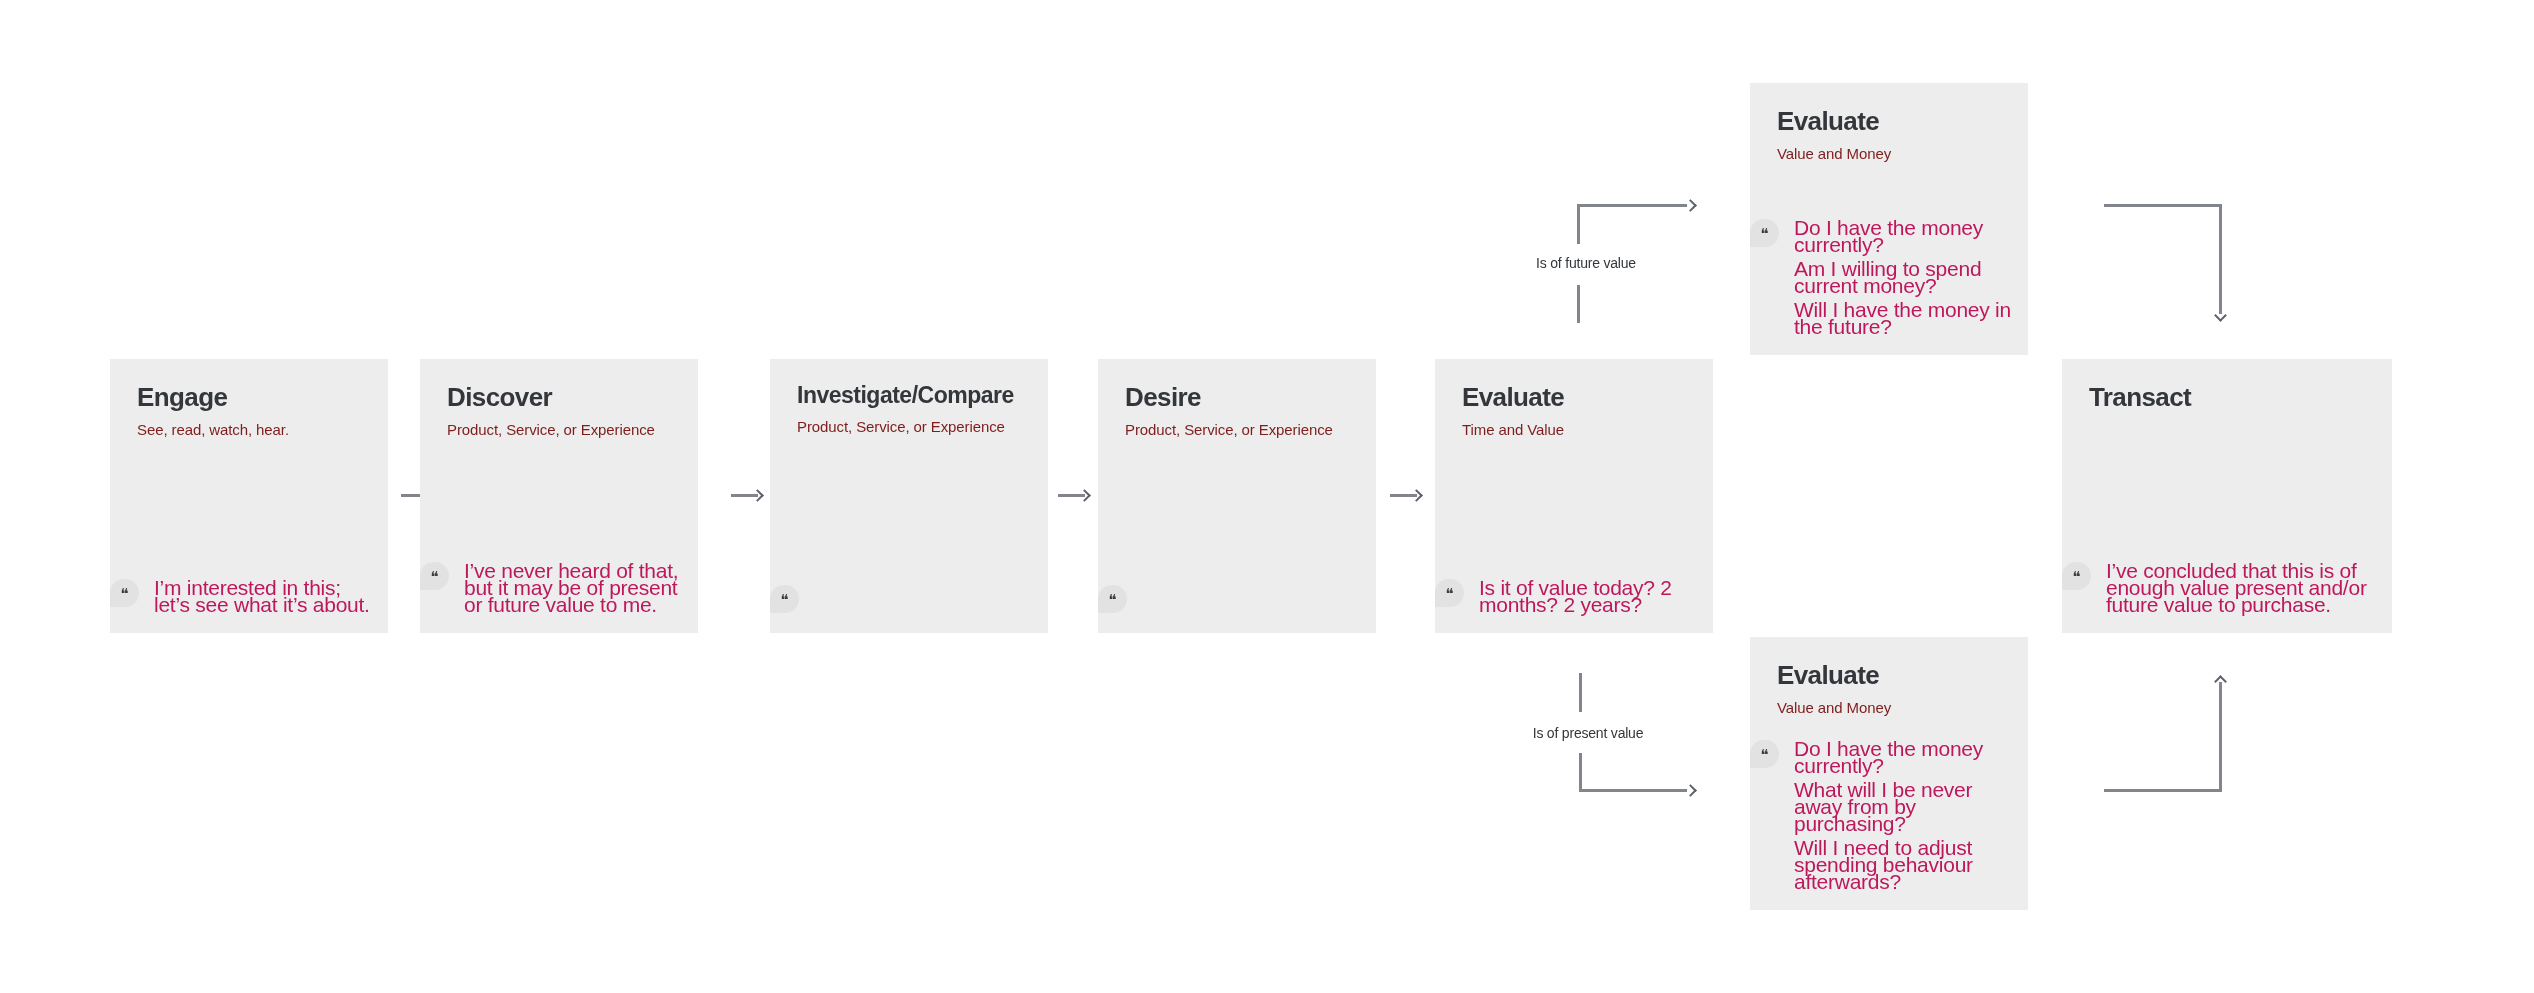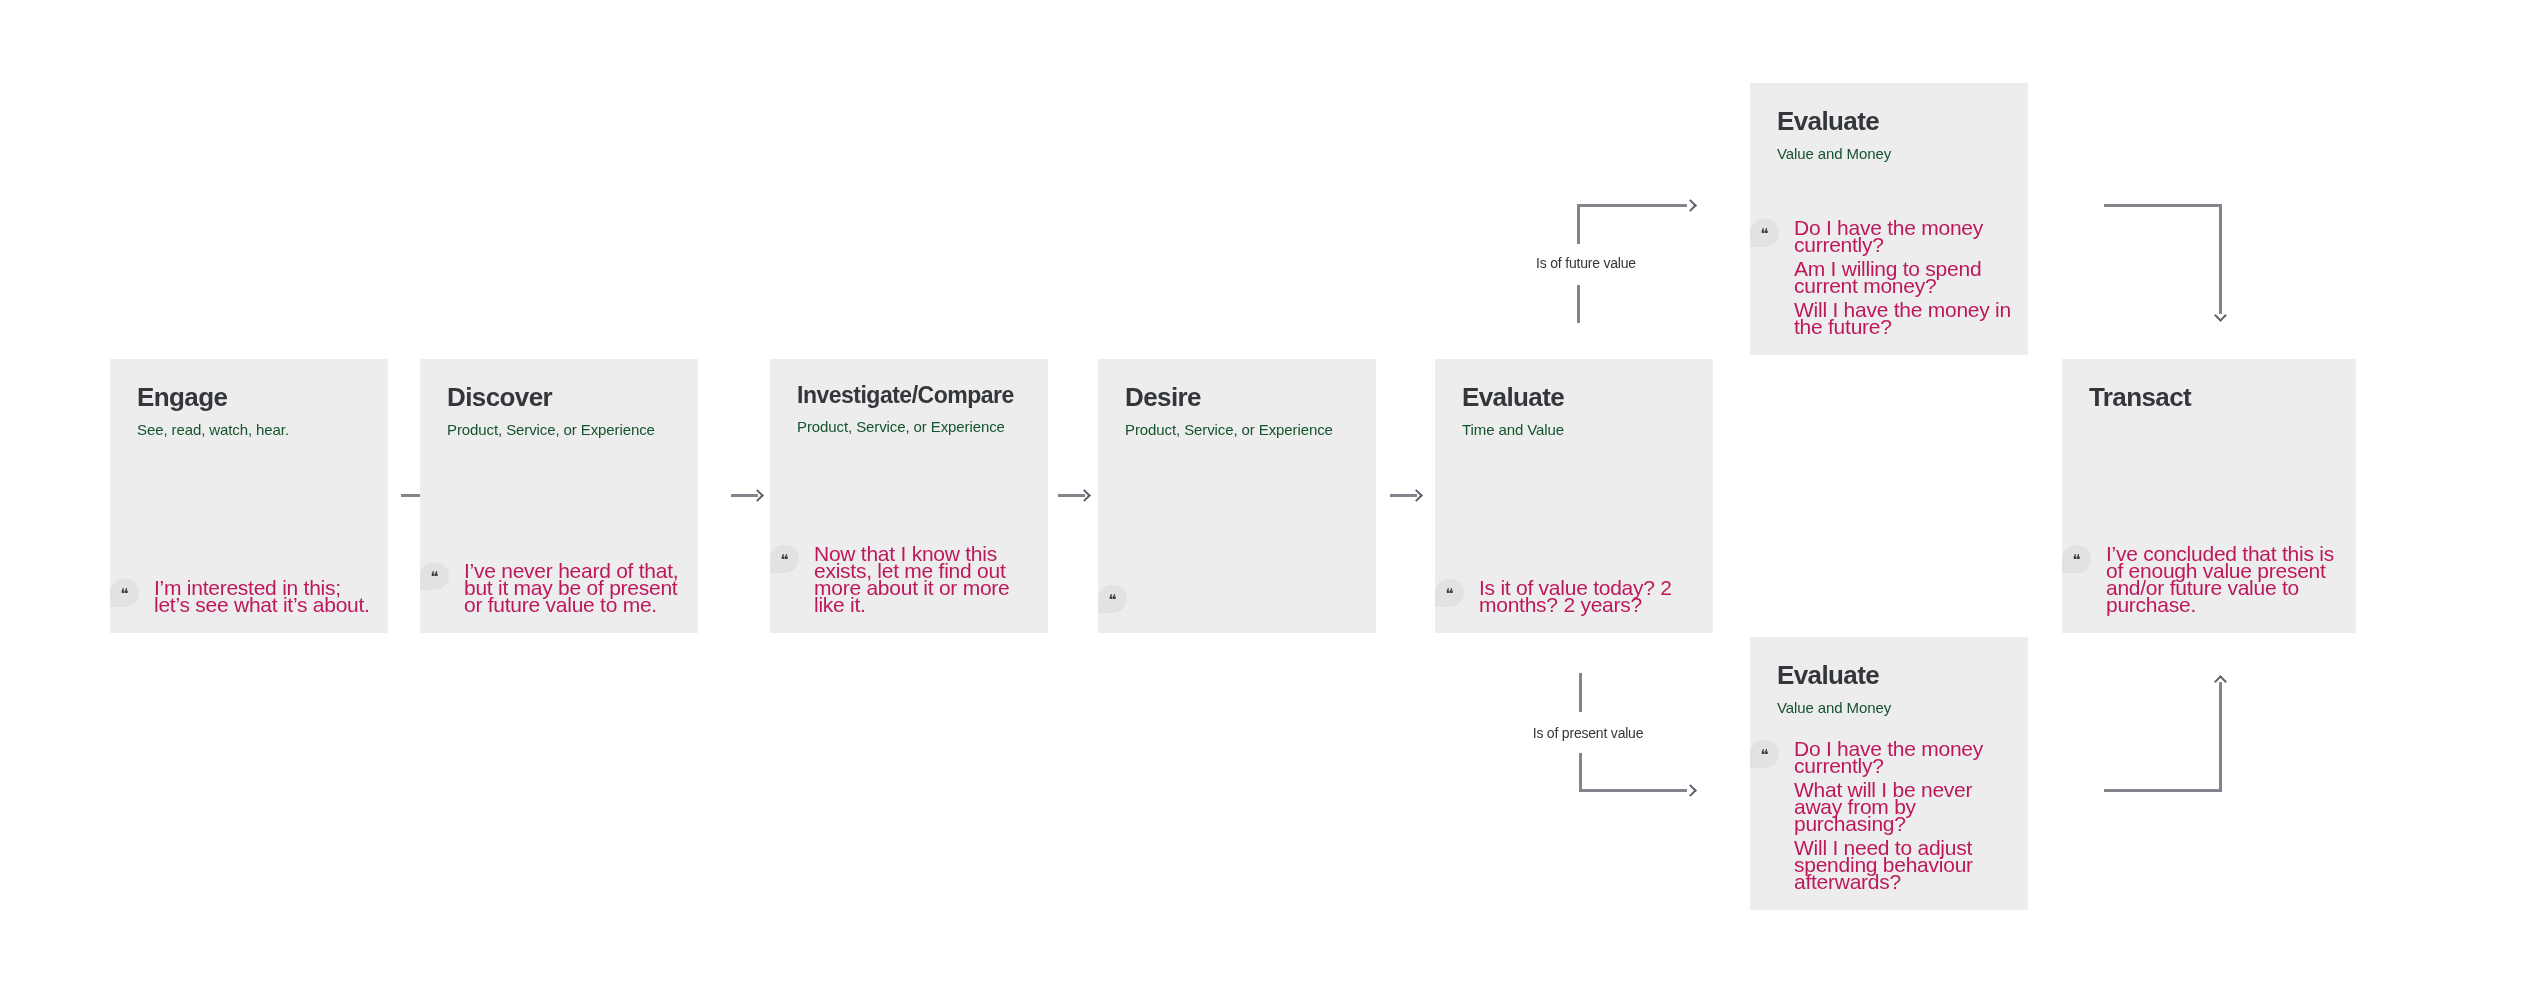--- a/index.html
+++ b/index.html
@@ -11,21 +11,21 @@
   .card{
     position:absolute;top:359px;width:278px;height:274px;background:#ededed;
     box-sizing:border-box;display:flex;flex-direction:column;
     padding:24px 10px 20px 0;
   }
   .card-title{
     margin-left:27px;font-size:26px;font-weight:bold;color:#33363b;
     letter-spacing:-0.6px;line-height:1.12;white-space:nowrap;
   }
   .card-subtitle{
-    margin-left:27px;margin-top:9px;font-size:15px;color:#14532d;letter-spacing:-0.1px;
+    margin-left:27px;margin-top:9px;font-size:15px;color:#7f1d1d;letter-spacing:-0.1px;
   }
   .card-quote{margin-top:auto;display:flex;align-items:flex-start;}
   .quote-pill{
     flex:0 0 auto;width:29px;height:28px;background:#e2e2e2;
     border-radius:14px 14px 14px 0;
     display:flex;align-items:center;justify-content:center;
     font-size:15px;color:#3a3d41;line-height:1;
   }
   .quote-texts{margin-left:15px;flex:1;min-width:0;padding-right:2px;}
   .quote-p{
@@ -34,21 +34,21 @@
   .quote-p:last-child{margin-bottom:0;}
   
   .card-engage{left:110px;}
   .card-discover{left:420px;}
   .card-investigate{left:770px;}
   .card-investigate .card-title{font-size:23px;letter-spacing:-0.5px;}
   .card-desire{left:1098px;}
   .card-evaluate-tv{left:1435px;}
   .card-evaluate-vm-top{left:1750px;top:83px;height:272px;}
   .card-evaluate-vm-bottom{left:1750px;top:637px;height:273px;}
-  .card-transact{left:2062px;width:294px;}
+  .card-transact{left:2062px;width:330px;}
   
   .hline,.vline{position:absolute;background:#82868c;}
   .hline{height:3px;}
   .vline{width:3px;}
   .chev{position:absolute;width:9px;height:9px;box-sizing:border-box;border:0 solid #5d6268;}
   .chev-right{border-top-width:2px;border-right-width:2px;transform:rotate(45deg);}
   .chev-down{border-bottom-width:2px;border-right-width:2px;transform:rotate(45deg);}
   .chev-up{border-top-width:2px;border-right-width:2px;transform:rotate(-45deg);}
   .flow-label{
     position:absolute;transform:translateX(-50%);white-space:nowrap;
@@ -123,23 +123,20 @@
       <div class="quote-texts">
           <p class="quote-p">I’ve never heard of that, but it may be of present or future value to me.</p>
         </div>
     </div>
   </div>
     <div class="card card-investigate">
     <div class="card-title">Investigate/Compare</div>
     <div class="card-subtitle">Product, Service, or Experience</div>
     <div class="card-quote">
       <div class="quote-pill">❝</div>
-      <div class="quote-texts">
-          <p class="quote-p">Now that I know this exists, let me find out more about it or more like it.</p>
-        </div>
     </div>
   </div>
     <div class="card card-desire">
     <div class="card-title">Desire</div>
     <div class="card-subtitle">Product, Service, or Experience</div>
     <div class="card-quote">
       <div class="quote-pill">❝</div>
     </div>
   </div>
     <div class="card card-evaluate-tv">

